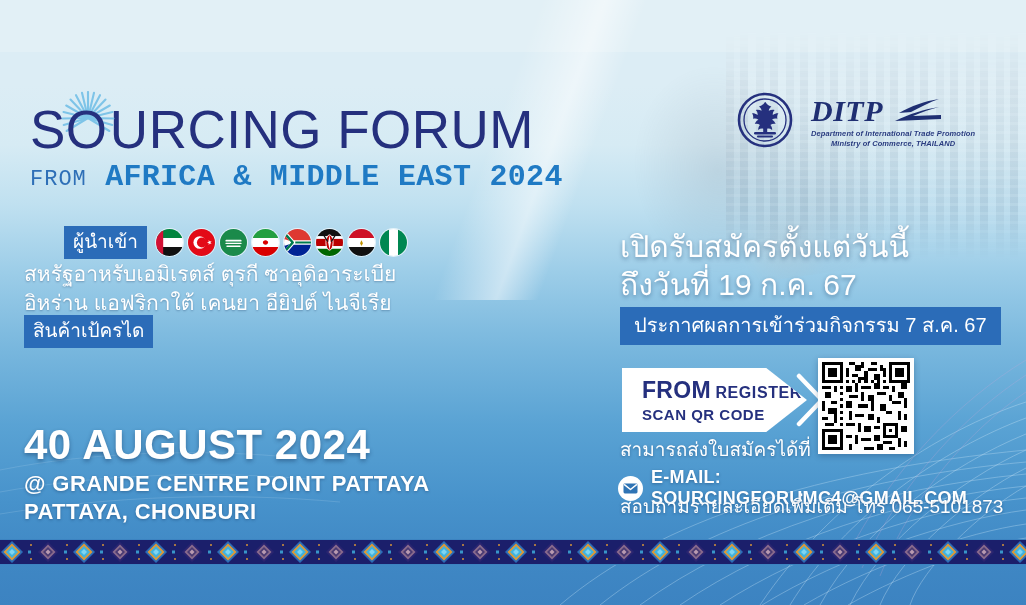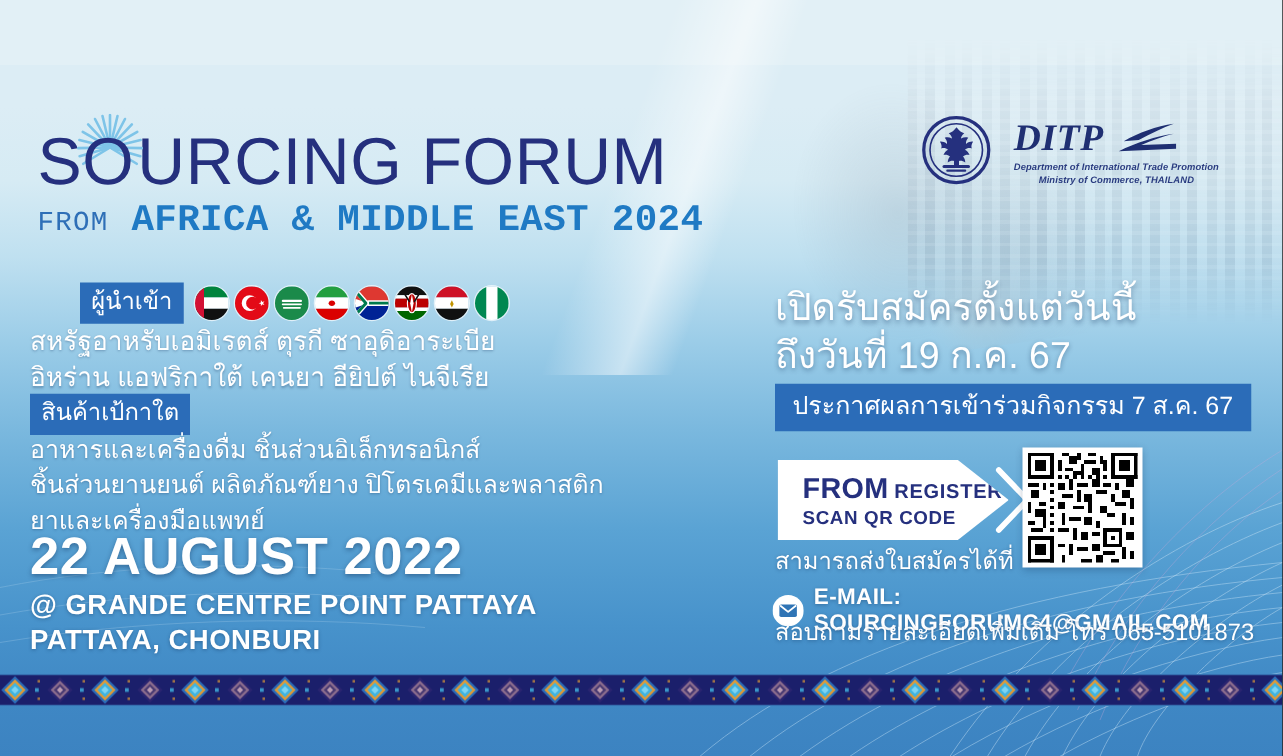--- a/index.html
+++ b/index.html
@@ -399,29 +399,24 @@
 
     </div>
   </div>
 
   <div class="countries">
     <div>สหรัฐอาหรับเอมิเรตส์ ตุรกี ซาอุดิอาระเบีย</div>
     <div>อิหร่าน แอฟริกาใต้ เคนยา อียิปต์ ไนจีเรีย</div>
   </div>
 
   <div class="row-goods">
-    <span class="tag">สินค้าเป้กาใต</span>
-  </div>
-  <div class="goods">
-    <div>อาหารและเครื่องดื่ม ชิ้นส่วนอิเล็กทรอนิกส์</div>
-    <div>ชิ้นส่วนยานยนต์ ผลิตภัณฑ์ยาง ปิโตรเคมีและพลาสติก</div>
-    <div>ยาและเครื่องมือแพทย์</div>
-  </div>
-
-  <div class="bigdate">22 AUGUST 2022</div>
+    <span class="tag">สินค้าเป้ครได</span>
+  </div>
+
+  <div class="bigdate">40 AUGUST 2024</div>
   <div class="venue">
     <div>@ GRANDE CENTRE POINT PATTAYA</div>
     <div>PATTAYA, CHONBURI</div>
   </div>
 
   <div class="deadline">
     <div>เปิดรับสมัครตั้งแต่วันนี้</div>
     <div>ถึงวันที่ 19 ก.ค. 67</div>
   </div>
 

